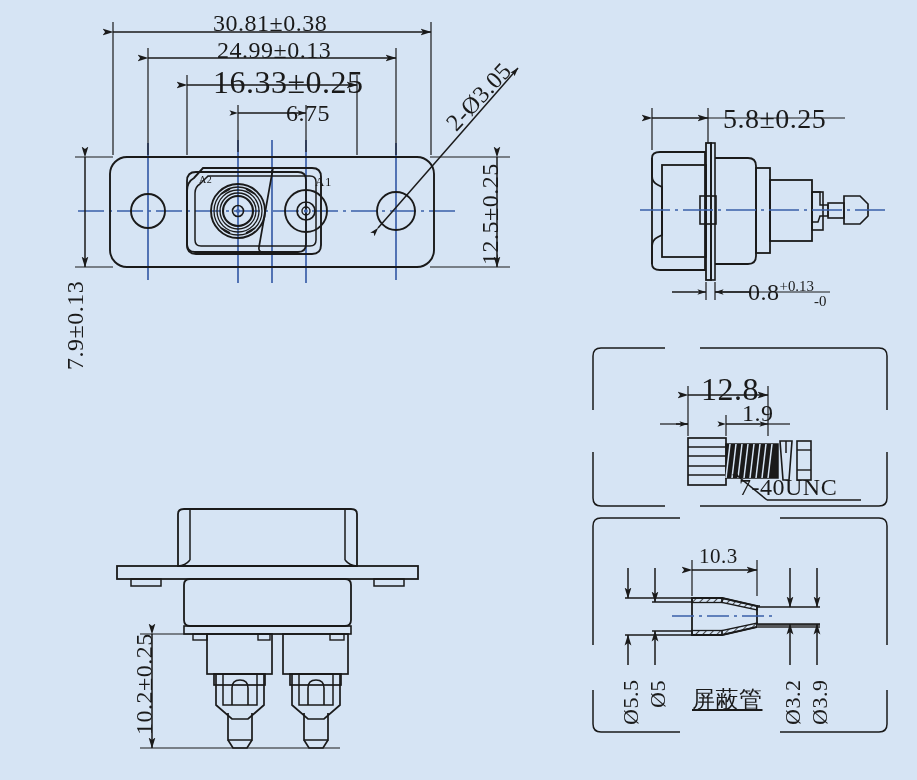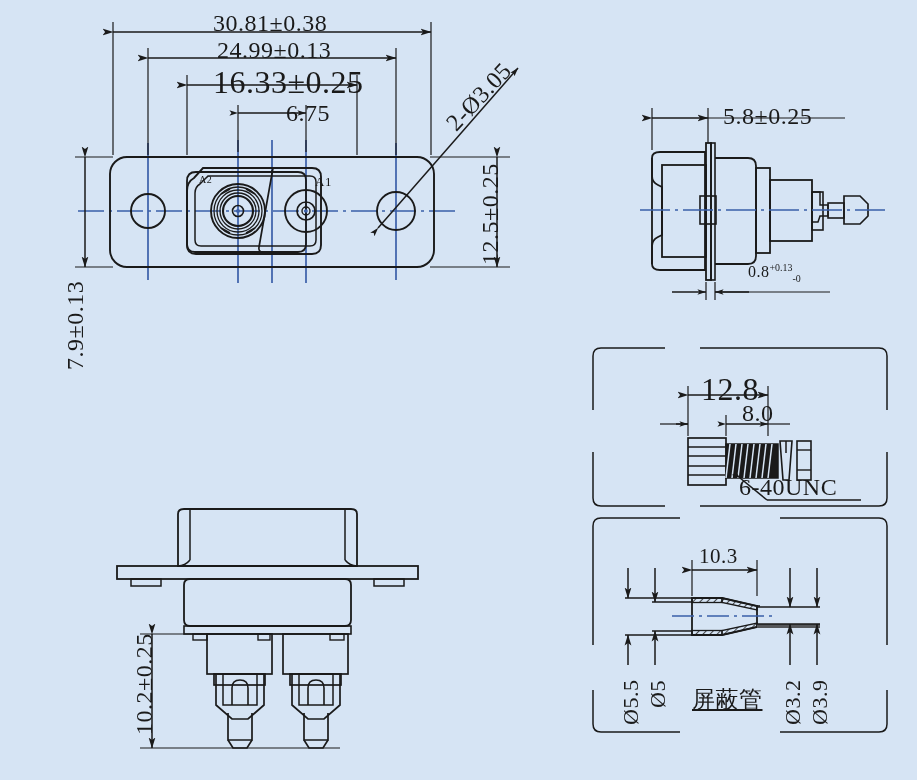--- a/index.html
+++ b/index.html
@@ -323,33 +323,33 @@
 <div class="lbl vert" style="left:62px;top:370px;font-size:24px;transform:rotate(-90deg);">7.9±0.13</div>
 
 <div class="lbl vert" style="left:477px;top:265px;font-size:24px;transform:rotate(-90deg);">12.5±0.25</div>
 
 <div class="lbl" style="left:441px;top:118px;font-size:24px;transform:rotate(-47deg);transform-origin:0 0;">2-Ø3.05</div>
 
 <div class="lbl" style="left:199px;top:174px;font-size:10px;">A2</div>
 
 <div class="lbl" style="left:315px;top:174px;font-size:13px;">A1</div>
 
-<div class="lbl" style="left:723px;top:103px;font-size:24px;">5.8±0.25</div>
-
-<div class="lbl" style="left:748px;top:262px;font-size:16px;">
+<div class="lbl" style="left:723px;top:103px;font-size:28px;">5.8±0.25</div>
+
+<div class="lbl" style="left:748px;top:278px;font-size:24px;">
   <span>0.8</span><span class="sup">+0.13</span><span class="sub">-0</span>
 </div>
 
 <div class="lbl vert" style="left:131px;top:735px;font-size:24px;transform:rotate(-90deg);">10.2±0.25</div>
 
 <div class="lbl" style="left:701px;top:371px;font-size:32px;">12.8</div>
 
-<div class="lbl" style="left:742px;top:400px;font-size:24px;">8.0</div>
-
-<div class="lbl" style="left:739px;top:474px;font-size:24px;">6-40UNC</div>
+<div class="lbl" style="left:742px;top:400px;font-size:24px;">1.9</div>
+
+<div class="lbl" style="left:739px;top:474px;font-size:24px;">7-40UNC</div>
 
 <div class="lbl" style="left:699px;top:544px;font-size:21px;">10.3</div>
 
 <div class="lbl vert" style="left:618px;top:725px;font-size:22px;transform:rotate(-90deg);">Ø5.5</div>
 
 <div class="lbl vert" style="left:645px;top:708px;font-size:22px;transform:rotate(-90deg);">Ø5</div>
 
 <div class="lbl vert" style="left:780px;top:725px;font-size:22px;transform:rotate(-90deg);">Ø3.2</div>
 
 <div class="lbl vert" style="left:807px;top:725px;font-size:22px;transform:rotate(-90deg);">Ø3.9</div>

